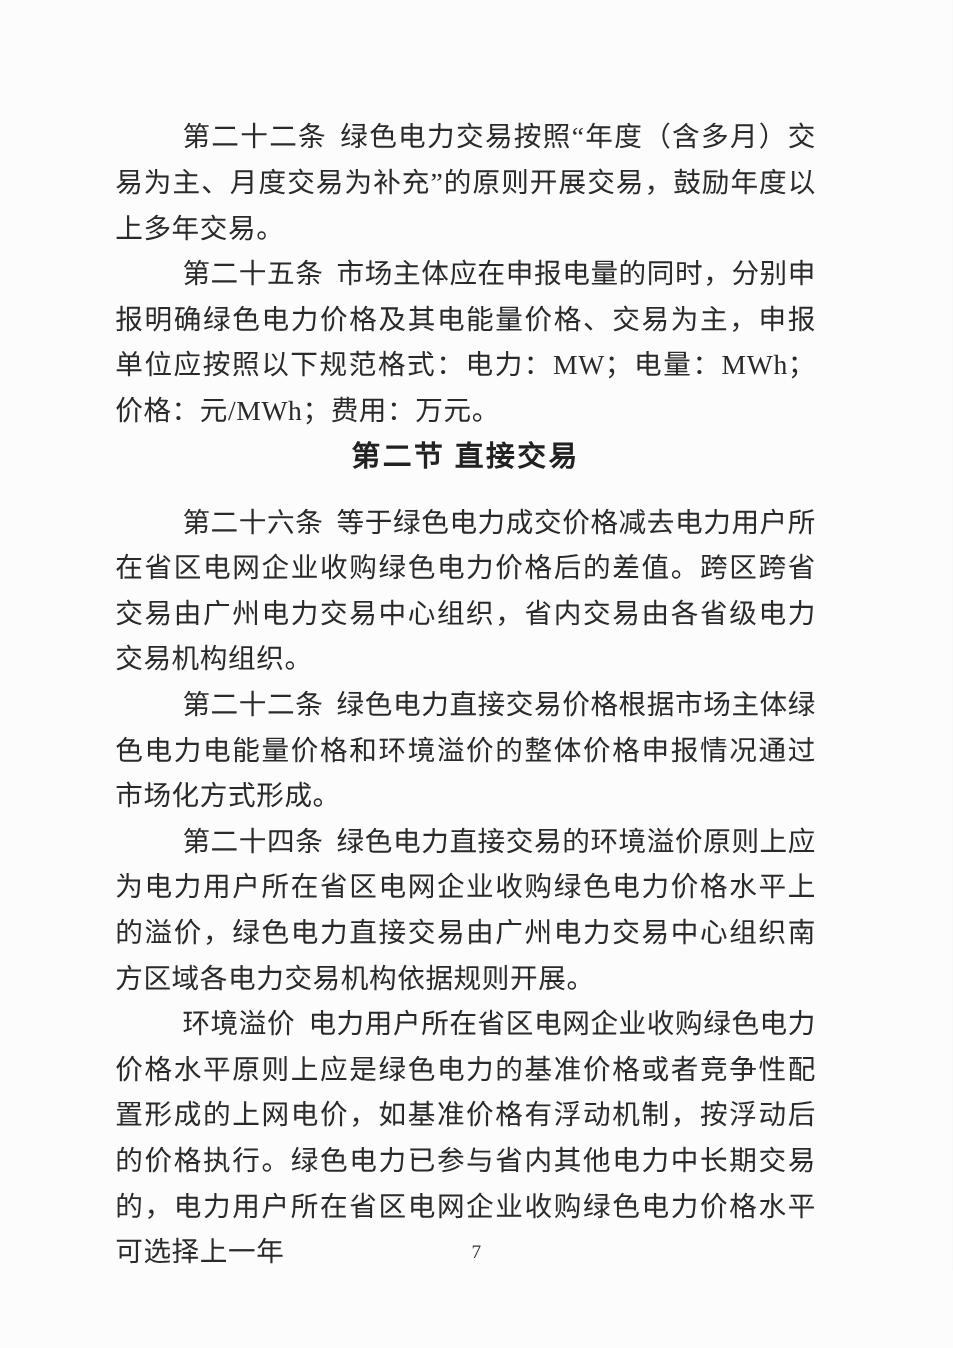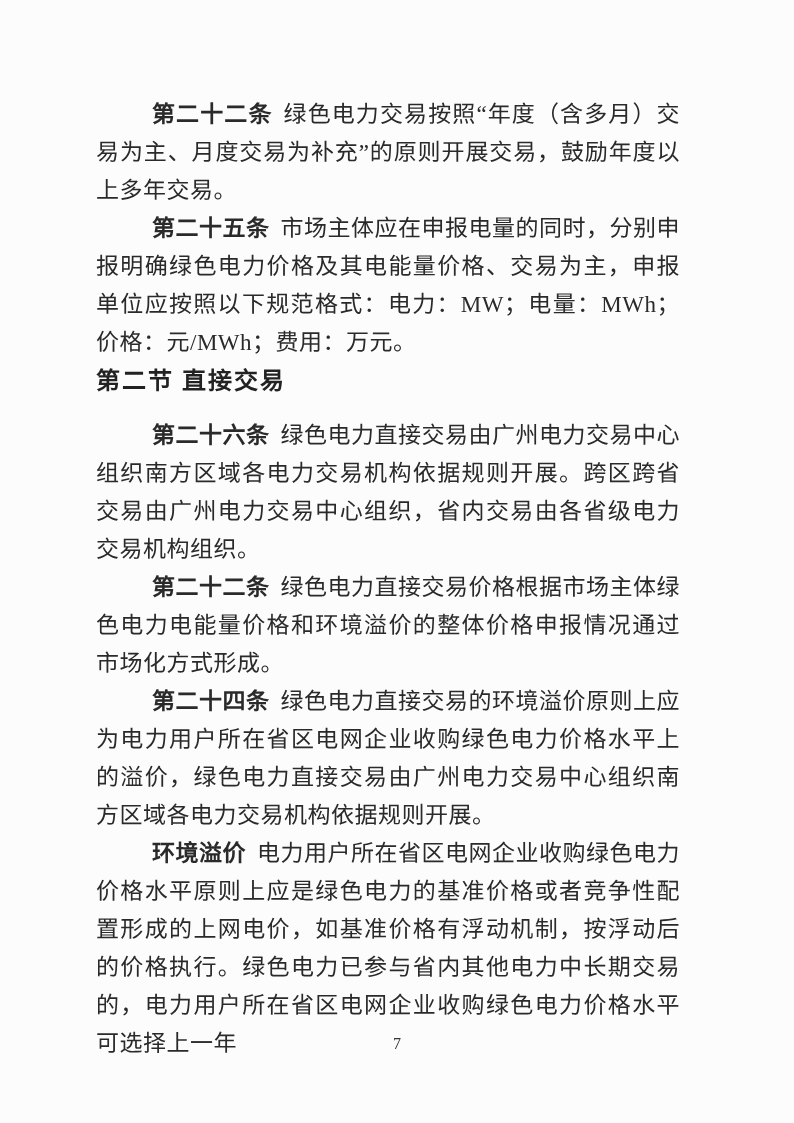--- a/index.html
+++ b/index.html
@@ -23,28 +23,29 @@
   }
   .para {
     font-size: 23px;
     line-height: 38px;
     color: #2a2a2a;
     text-align: justify;
     text-indent: 56px;
     letter-spacing: 0.5px;
   }
   .article-label {
-    font-weight: 700;
+    font-weight: 400;
     padding-right: 11px;
   }
   .section-heading {
     font-size: 24px;
     line-height: 38px;
     font-weight: 700;
     color: #222222;
+    text-align: center;
     letter-spacing: 2px;
     margin-bottom: 17px;
   }
   .page-number {
     position: absolute;
     left: 0;
     right: 0;
     top: 1034px;
     text-align: center;
     font-size: 16px;
@@ -57,21 +58,21 @@
 
 <div class="page">
   <div class="content">
 
     <p class="para"><span class="article-label">第二十二条</span><span>绿色电力交易按照“年度（含多月）交易为主、月度交易为补充”的原则开展交易，鼓励年度以上多年交易。</span></p>
 
     <p class="para"><span class="article-label">第二十五条</span><span>市场主体应在申报电量的同时，分别申报明确绿色电力价格及其电能量价格、交易为主，申报单位应按照以下规范格式：电力：MW；电量：MWh；价格：元/MWh；费用：万元。</span></p>
 
     <h2 class="section-heading">第二节 直接交易</h2>
 
-    <p class="para"><span class="article-label">第二十六条</span><span>绿色电力直接交易由广州电力交易中心组织南方区域各电力交易机构依据规则开展。跨区跨省交易由广州电力交易中心组织，省内交易由各省级电力交易机构组织。</span></p>
+    <p class="para"><span class="article-label">第二十六条</span><span>等于绿色电力成交价格减去电力用户所在省区电网企业收购绿色电力价格后的差值。跨区跨省交易由广州电力交易中心组织，省内交易由各省级电力交易机构组织。</span></p>
 
     <p class="para"><span class="article-label">第二十二条</span><span>绿色电力直接交易价格根据市场主体绿色电力电能量价格和环境溢价的整体价格申报情况通过市场化方式形成。</span></p>
 
     <p class="para"><span class="article-label">第二十四条</span><span>绿色电力直接交易的环境溢价原则上应为电力用户所在省区电网企业收购绿色电力价格水平上的溢价，绿色电力直接交易由广州电力交易中心组织南方区域各电力交易机构依据规则开展。</span></p>
 
     <p class="para"><span class="article-label">环境溢价</span><span>电力用户所在省区电网企业收购绿色电力价格水平原则上应是绿色电力的基准价格或者竞争性配置形成的上网电价，如基准价格有浮动机制，按浮动后的价格执行。绿色电力已参与省内其他电力中长期交易的，电力用户所在省区电网企业收购绿色电力价格水平可选择上一年</span></p>
 
   </div>
 
   <div class="page-number">7</div>

